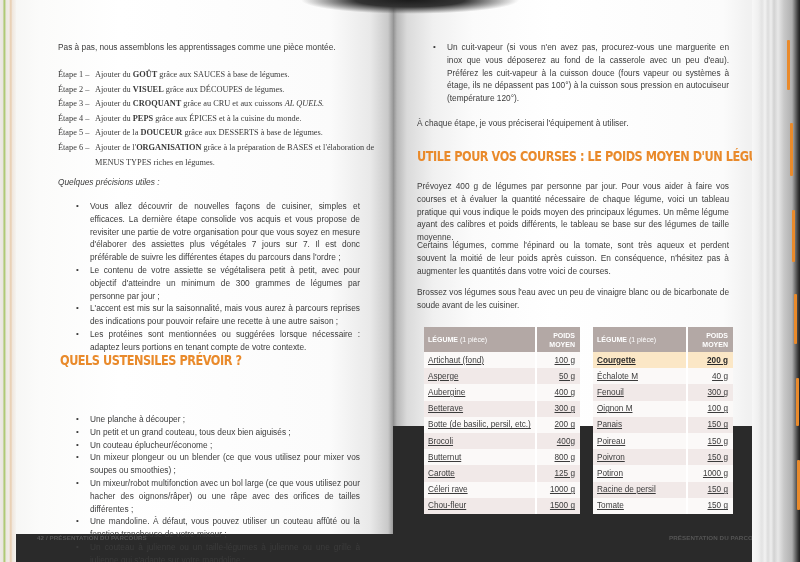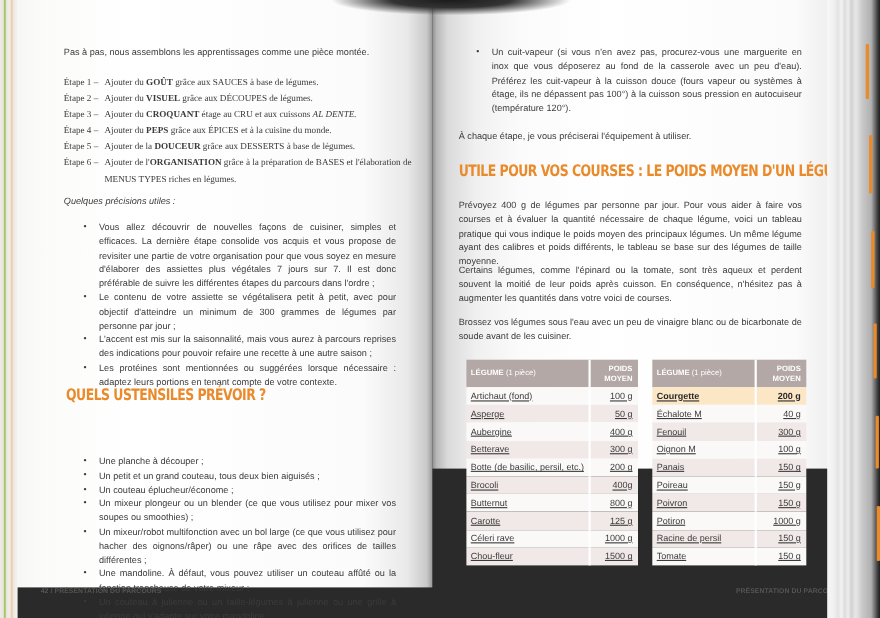--- a/index.html
+++ b/index.html
@@ -85,21 +85,21 @@
       <div class="step">
         <span class="num">Étape 1 –</span>
         <span class="body"><span>Ajouter du </span><b>GOÛT</b><span> grâce aux SAUCES à base de légumes.</span></span>
       </div>
       <div class="step">
         <span class="num">Étape 2 –</span>
         <span class="body"><span>Ajouter du </span><b>VISUEL</b><span> grâce aux DÉCOUPES de légumes.</span></span>
       </div>
       <div class="step">
         <span class="num">Étape 3 –</span>
-        <span class="body"><span>Ajouter du </span><b>CROQUANT</b><span> étage au CRU et aux cuissons </span><i>AL DENTE.</i></span>
+        <span class="body"><span>Ajouter du </span><b>CROQUANT</b><span> grâce au CRU et aux cuissons </span><i>AL QUELS.</i></span>
       </div>
       <div class="step">
         <span class="num">Étape 4 –</span>
         <span class="body"><span>Ajouter du </span><b>PEPS</b><span> grâce aux ÉPICES et à la cuisine du monde.</span></span>
       </div>
       <div class="step">
         <span class="num">Étape 5 –</span>
         <span class="body"><span>Ajouter de la </span><b>DOUCEUR</b><span> grâce aux DESSERTS à base de légumes.</span></span>
       </div>
       <div class="step wrap">

